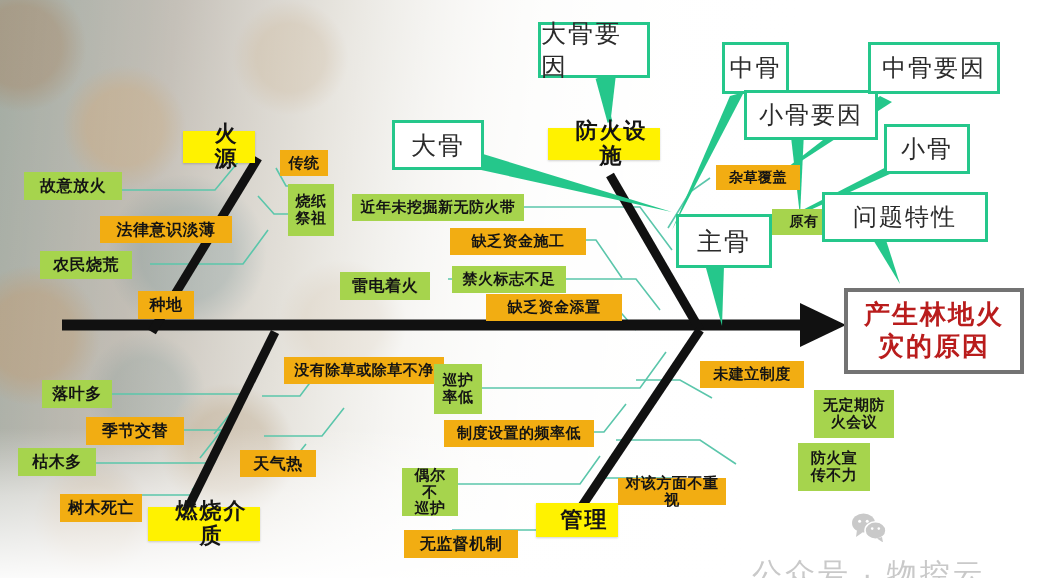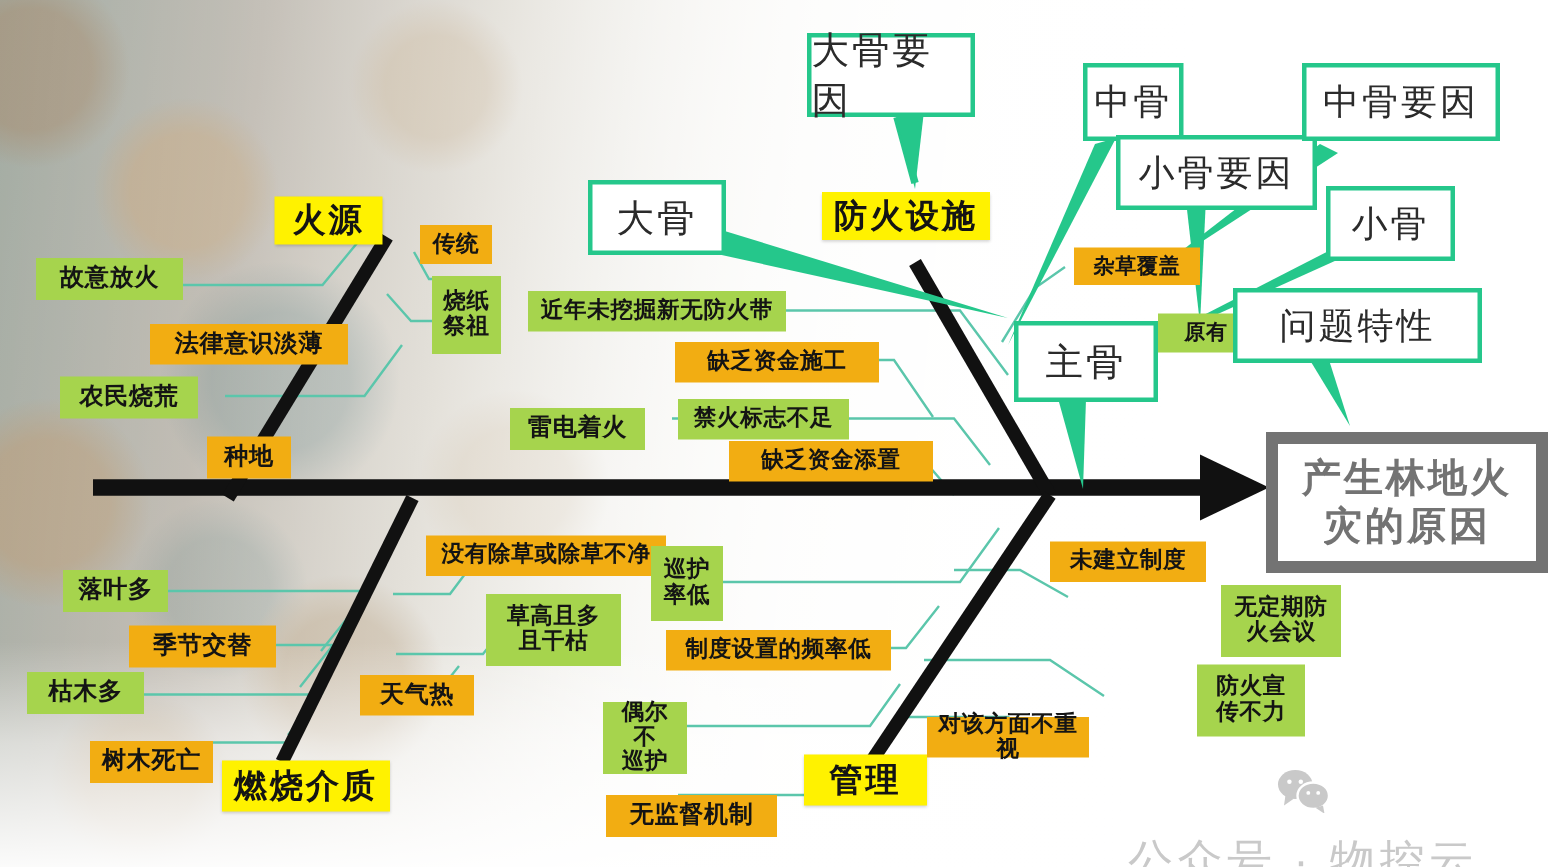--- a/index.html
+++ b/index.html
@@ -62,45 +62,46 @@
     box-sizing:border-box;
     padding:1px 5px;
   }
   .lbl.orange{background:#f2ad12;}
   .lbl.green {background:#a6d44d;}
   .lbl.cat{
     background:#fff200;
     font-size:22px;
     letter-spacing:2px;
     box-shadow:0 1px 2px rgba(0,0,0,.18);
+    padding-left:20px;
   }
   
   .callout{
     position:absolute;
     background:#ffffff;
     border:3px solid #25c78b;
     display:flex; align-items:center; justify-content:center;
     color:#2b2b2b;
     font-size:25px;
     letter-spacing:2px;
     box-sizing:border-box;
     z-index:6;
   }
   
   #result-box{
     position:absolute;
     background:#ffffff;
-    border:8px solid #737373;
+    border:4px solid #737373;
     display:flex; align-items:center; justify-content:center;
     text-align:center;
     font-weight:bold;
     font-size:26px;
     line-height:1.22;
     letter-spacing:2px;
-    color:#737373;
+    color:#b91c1c;
     white-space:pre-line;
     z-index:7;
   }
   
   #watermark{
     position:absolute;
     display:flex; align-items:center; gap:12px;
     color:#c9c9c9;
     font-size:30px;
     letter-spacing:3px;
@@ -208,22 +209,20 @@
   <div class="lbl orange" style="left:486px;top:294px;width:136px;height:27px;font-size:15px;">缺乏资金添置</div>
   <div class="lbl orange" style="left:716px;top:165px;width:84px;height:25px;font-size:14px;">杂草覆盖</div>
   <div class="lbl green" style="left:772px;top:209px;width:64px;height:26px;font-size:14px;">原有</div>
 
   <div class="lbl green" style="left:42px;top:380px;width:70px;height:28px;font-size:16px;">落叶多</div>
   <div class="lbl orange" style="left:86px;top:417px;width:98px;height:28px;font-size:16px;">季节交替</div>
   <div class="lbl green" style="left:18px;top:448px;width:78px;height:28px;font-size:16px;">枯木多</div>
   <div class="lbl orange" style="left:60px;top:494px;width:82px;height:28px;font-size:16px;">树木死亡</div>
   <div class="lbl orange" style="left:240px;top:450px;width:76px;height:27px;font-size:16px;">天气热</div>
   <div class="lbl orange" style="left:284px;top:357px;width:160px;height:27px;font-size:15px;">没有除草或除草不净</div>
-  <div class="lbl green" style="left:324px;top:396px;width:90px;height:48px;font-size:15px;">草高且多
-且干枯</div>
 
   <div class="lbl green" style="left:434px;top:364px;width:48px;height:50px;font-size:15px;">巡护
 率低</div>
   <div class="lbl orange" style="left:444px;top:420px;width:150px;height:27px;font-size:15px;">制度设置的频率低</div>
   <div class="lbl green" style="left:402px;top:468px;width:56px;height:48px;font-size:15px;">偶尔不
 巡护</div>
   <div class="lbl orange" style="left:404px;top:530px;width:114px;height:28px;font-size:16px;">无监督机制</div>
   <div class="lbl orange" style="left:700px;top:361px;width:104px;height:27px;font-size:15px;">未建立制度</div>
   <div class="lbl green" style="left:814px;top:390px;width:80px;height:48px;font-size:15px;">无定期防
 火会议</div>

